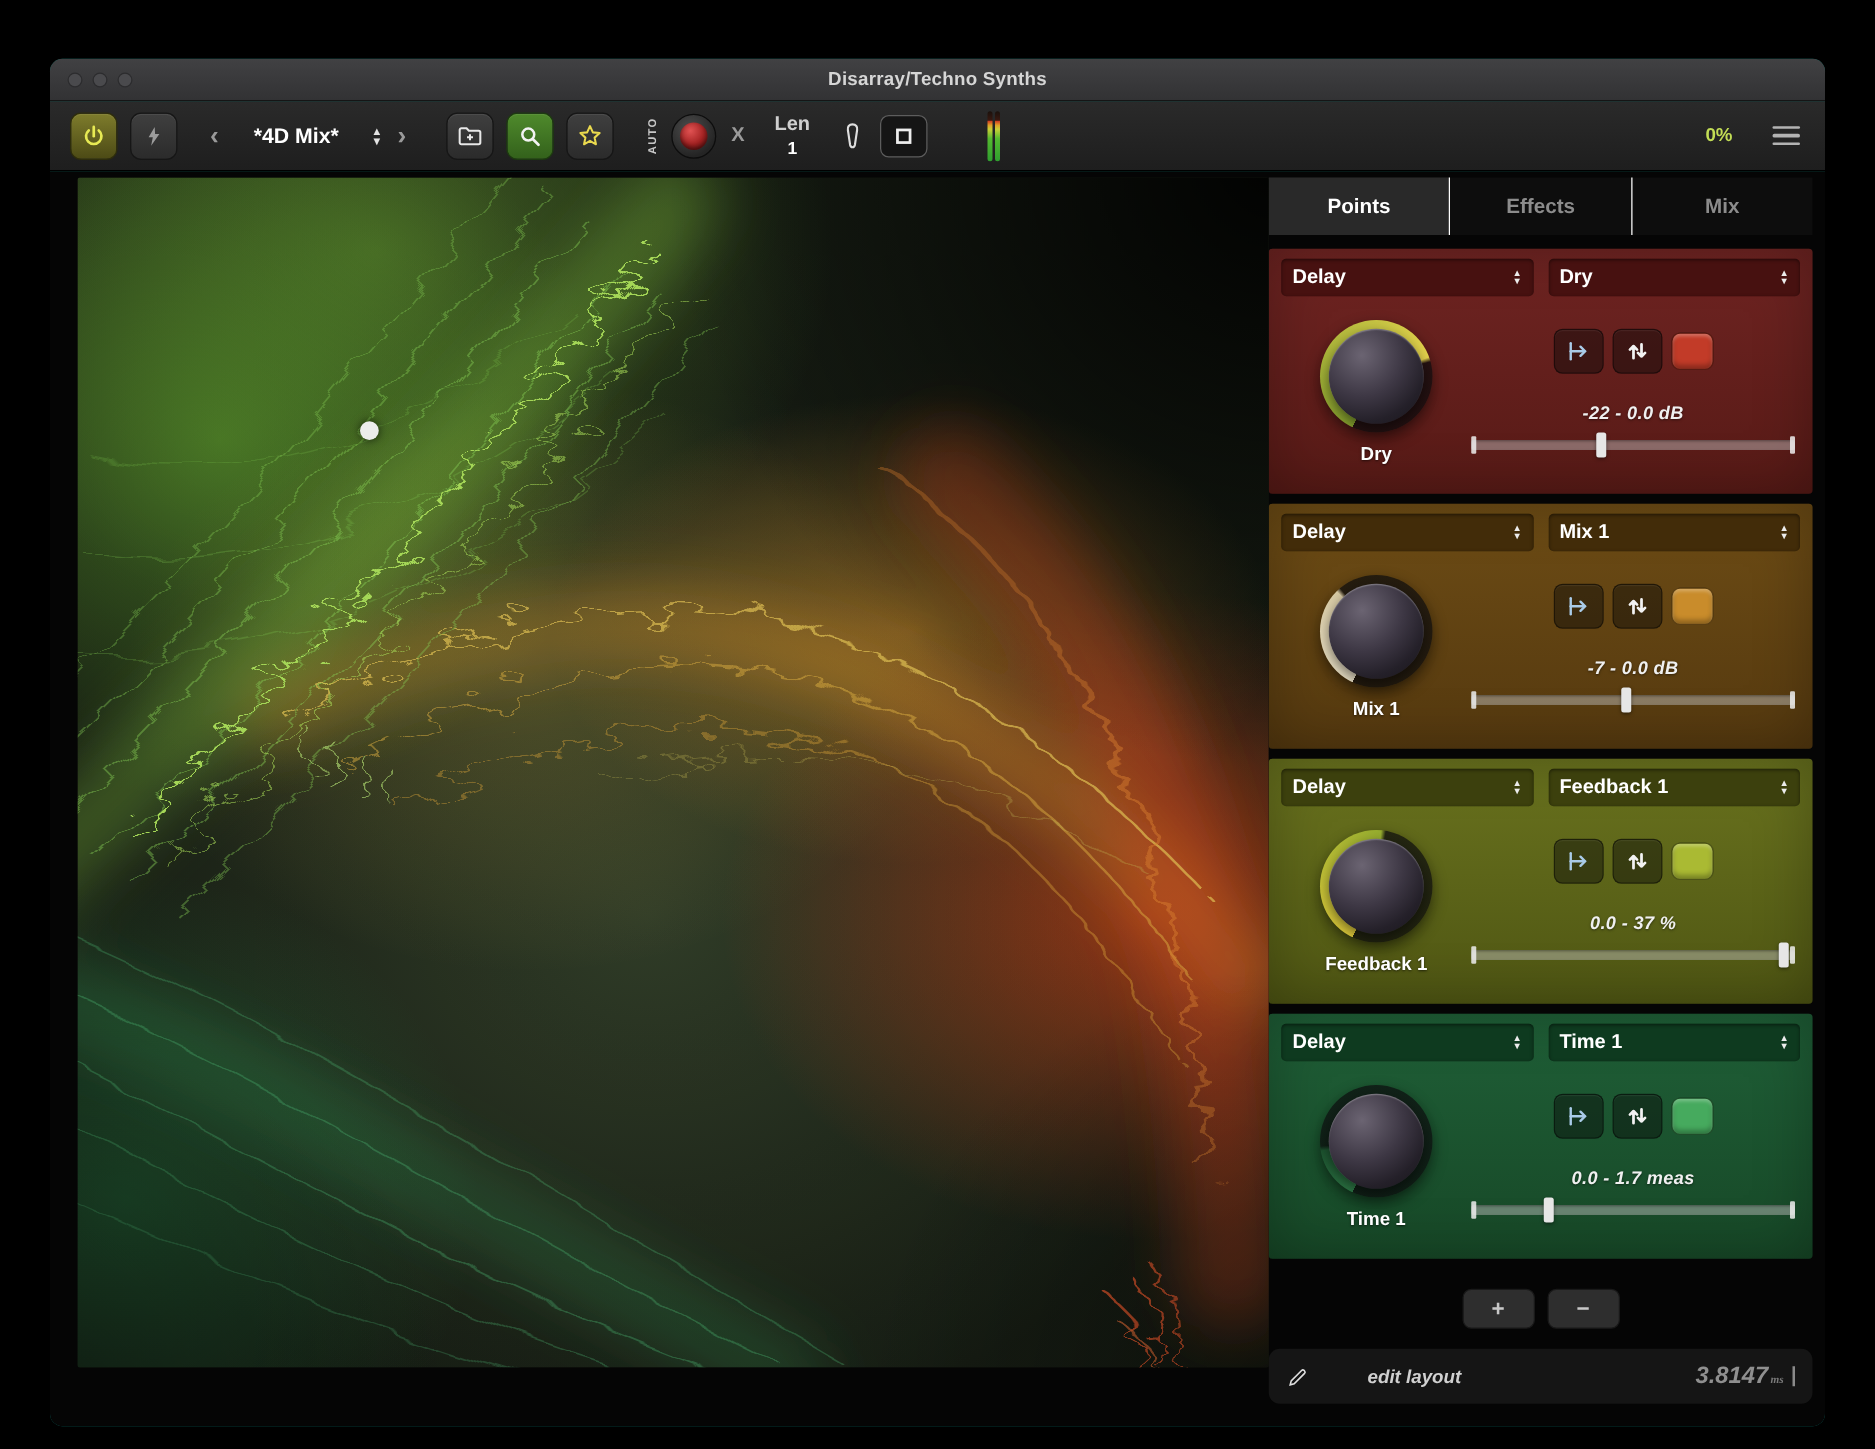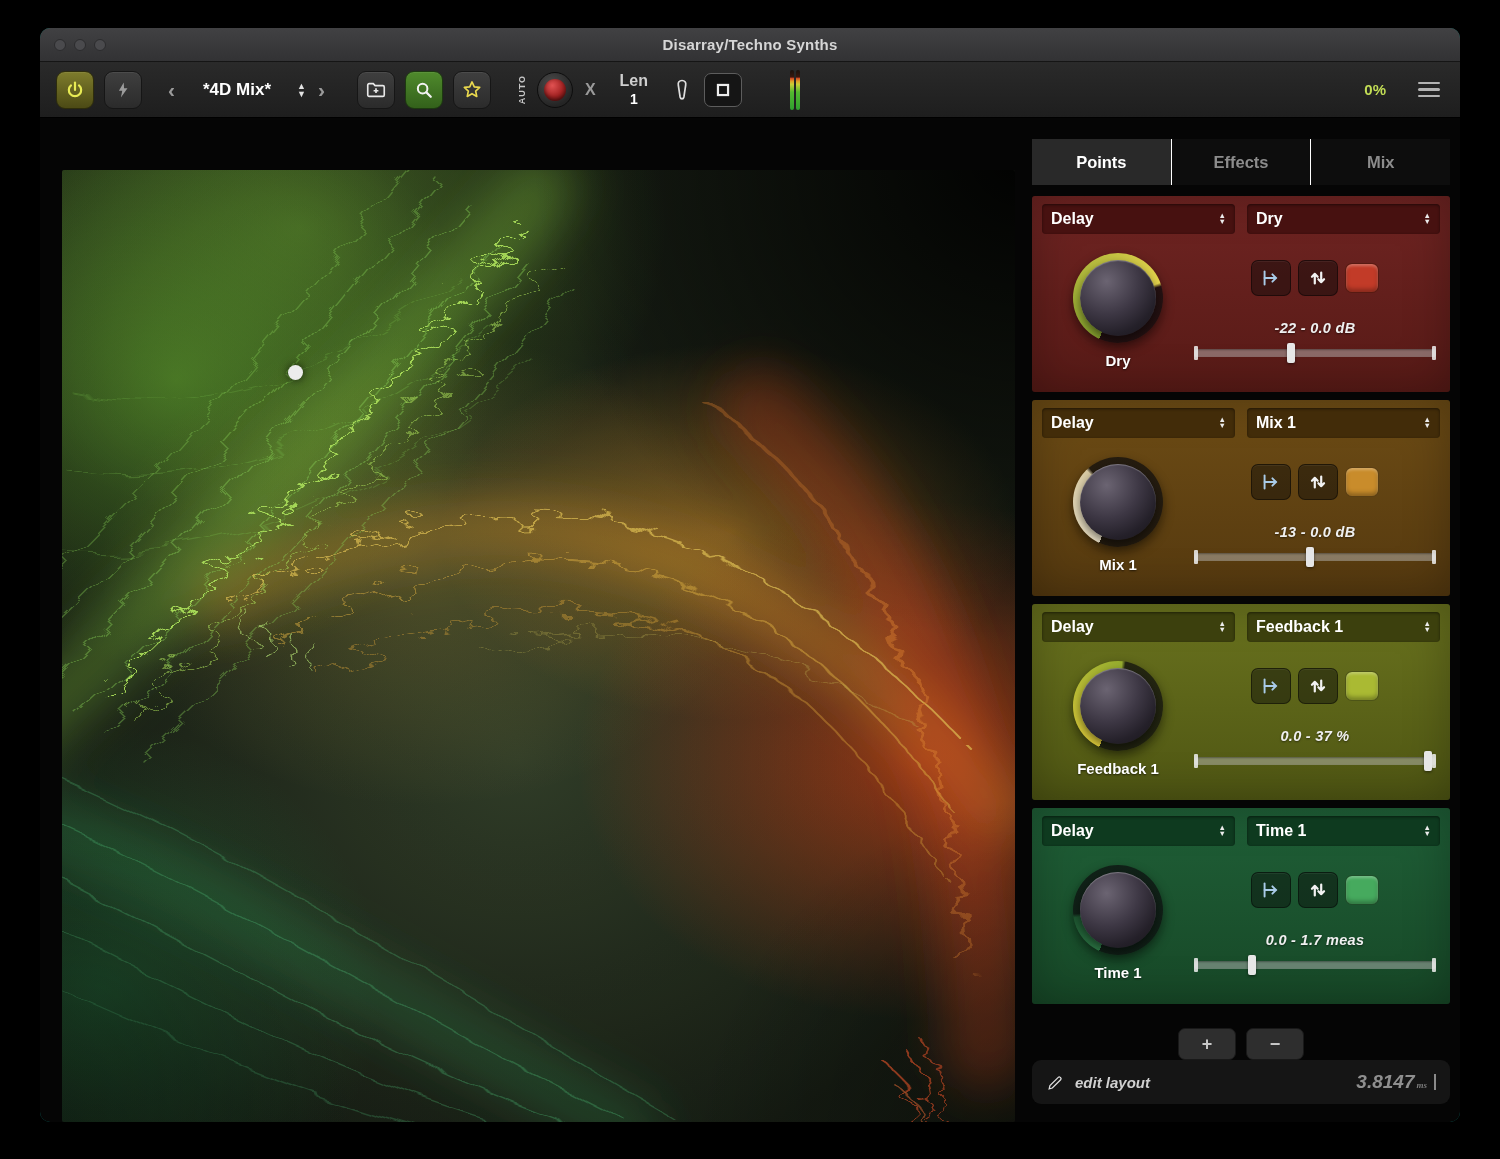--- a/index.html
+++ b/index.html
@@ -1,20 +1,20 @@
 <!DOCTYPE html>
 <html><head>
 <meta charset="utf-8">
 <style>
   html,body{margin:0;padding:0;background:#000;width:1500px;height:1159px;overflow:hidden;
     font-family:"Liberation Sans", sans-serif;-webkit-font-smoothing:antialiased;}
   *{box-sizing:border-box;}
   button{font-family:inherit;cursor:pointer;}
 
-  .window{position:absolute;left:40px;top:28px;width:1420px;height:1094px;background:#0f766e;
+  .window{position:absolute;left:40px;top:47px;width:1420px;height:1094px;background:#0f766e;
     border-radius:10px;overflow:hidden;box-shadow:0 22px 70px rgba(0,0,0,.85),0 0 0 1px #000;}
 
   
   .titlebar{height:34px;background:linear-gradient(#414143,#323234);display:flex;align-items:center;
     position:relative;border-bottom:1px solid #151515;}
   .lights{position:absolute;left:14px;top:0;height:34px;display:flex;align-items:center;gap:8px;}
   .light{width:12px;height:12px;border-radius:50%;background:#4a4a4d;border:1px solid #2c2c2e;padding:0;}
   .win-title{flex:1;text-align:center;color:#d6d6d6;font-size:15px;font-weight:600;letter-spacing:.2px;}
 
   
@@ -47,21 +47,21 @@
   .sq-btn{width:38px;height:34px;border-radius:7px;border:1.5px solid #5d5d5d;background:#151515;
     display:flex;align-items:center;justify-content:center;padding:0;}
   .meter{display:flex;gap:2px;margin-left:38px;align-items:flex-end;}
   .meter .bar{width:4px;height:40px;border-radius:2px;
     background:linear-gradient(to top,#2f9e2f 0%,#53b92f 45%,#c8cf36 64%,#e0a028 72%,#cf3f22 80%,#39180f 82%,#1a110c 100%);}
   .cpu{margin-left:auto;color:#c2dd55;font-weight:700;font-size:15px;}
   .menu-btn{background:none;border:none;display:flex;flex-direction:column;gap:4px;margin-left:18px;padding:4px;}
   .menu-btn i{display:block;width:22px;height:2.6px;border-radius:2px;background:#b3b3b3;}
 
   
-  .content{display:flex;gap:17px;height:calc(100% - 90px);padding:5px 10px 0 22px;background:#050505;align-items:flex-end;}
+  .content{display:flex;height:calc(100% - 90px);padding:5px 10px 0 22px;background:#050505;}
 
   
   .viz{position:relative;flex:none;width:953px;height:952px;border-radius:2px;overflow:hidden;
     background:
       radial-gradient(ellipse 58% 44% at 90% 62%, rgba(210,68,24,.72), rgba(210,68,24,0) 62%),
       radial-gradient(ellipse 46% 30% at 70% 38%, rgba(235,150,40,.5), rgba(235,150,40,0) 66%),
       radial-gradient(ellipse 55% 40% at 38% 42%, rgba(222,188,72,.26), rgba(222,188,72,0) 62%),
       radial-gradient(ellipse 50% 46% at 12% 22%, rgba(112,190,52,.55), rgba(112,190,52,0) 66%),
       radial-gradient(ellipse 62% 52% at 25% 6%, rgba(140,210,62,.42), rgba(140,210,62,0) 62%),
       radial-gradient(ellipse 45% 42% at 4% 86%, rgba(40,150,80,.38), rgba(40,150,80,0) 66%),
@@ -381,21 +381,21 @@
                   </svg>
               </button>
               <button class="ic-btn">
                 <svg viewBox="0 0 24 24" width="22" height="22" fill="none" stroke="#f2f2f2" stroke-width="2.4" stroke-linecap="round" stroke-linejoin="round">
                     <path d="M8.5 18V7.5M8.5 7.5 5.4 10.6M8.5 7.5l3.1 3.1"></path>
                     <path d="M15.5 6v10.5M15.5 16.5l-3.1-3.1M15.5 16.5l3.1-3.1"></path>
                   </svg>
               </button>
               <button class="swatch"></button>
             </div>
-            <div class="range-text">-13  -  0.0 dB</div>
+            <div class="range-text">-7  -  0.0 dB</div>
             <div class="slider">
               <span class="track"></span>
               <span class="tick l"></span>
               <span class="handle"></span>
               <span class="tick r"></span>
             </div>
           </div>
         </div>
       </div>
 
@@ -505,21 +505,21 @@
 
       <div class="pm-row">
         <button class="pm-btn">+</button>
         <button class="pm-btn">−</button>
       </div>
 
       <div class="panel-footer">
         <svg viewBox="0 0 24 24" width="19" height="19">
             <path d="M4 20l1-4L15.5 5.5a1.8 1.8 0 0 1 2.5 0l.5.5a1.8 1.8 0 0 1 0 2.5L8 19l-4 1z" fill="none" stroke="#e0e0e0" stroke-width="1.6"></path>
           </svg>
-        <button class="edit-label" style="background:none;border:none;padding:0;">edit layout</button>
+        <button class="edit-label" style="background:none;border:none;padding:0;margin-left:36px;">edit layout</button>
         <div class="foot-val">
           <span>3.8147</span>
           <span class="foot-unit">ms</span>
           <span class="foot-caret"></span>
         </div>
       </div>
 
     </div>
   </div>
 </div>

